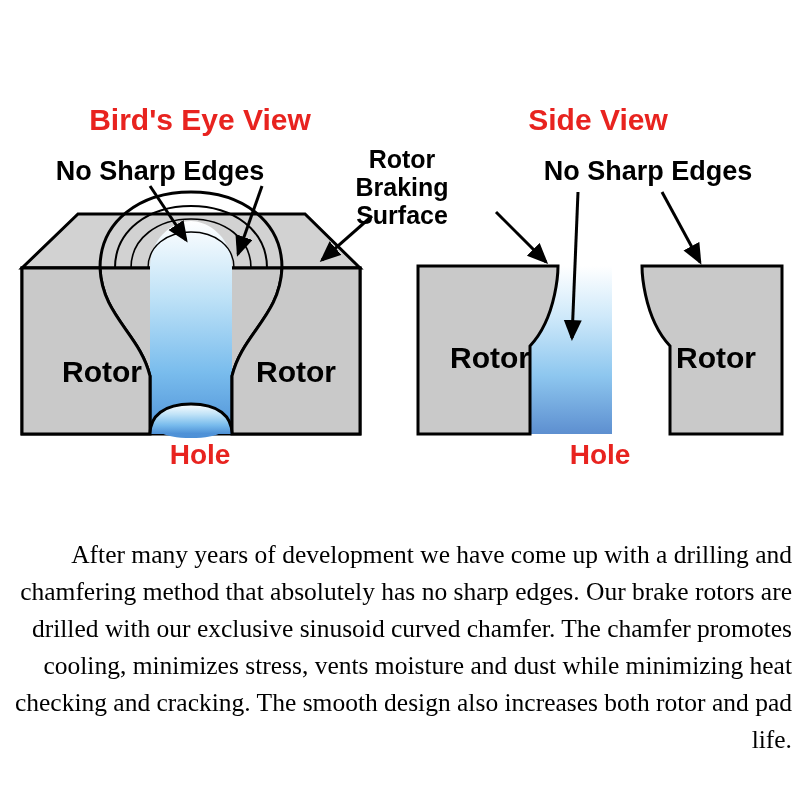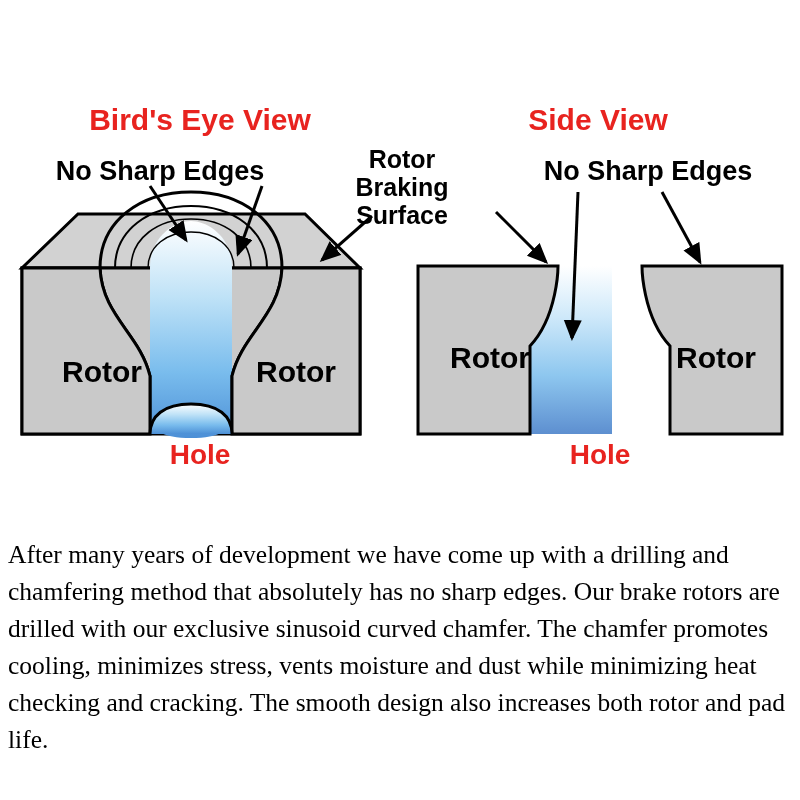--- a/index.html
+++ b/index.html
@@ -35,21 +35,21 @@
   .label-black {
     fill: #000000;
     font-family: "Liberation Sans", sans-serif;
     font-weight: bold;
   }
   .caption {
     position: absolute;
     left: 0;
     top: 520px;
     width: 800px;
-    text-align: left;
+    text-align: right;
     font-family: "Liberation Serif", serif;
     font-size: 25.5px;
     line-height: 37px;
     color: #000000;
     padding: 0 8px;
     box-sizing: border-box;
   }
 </style>
 </head>
 <body>

